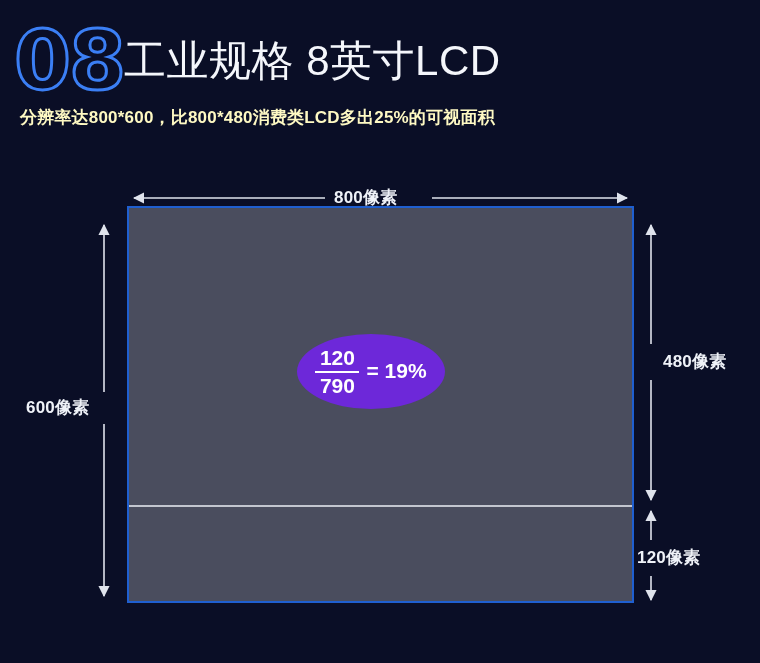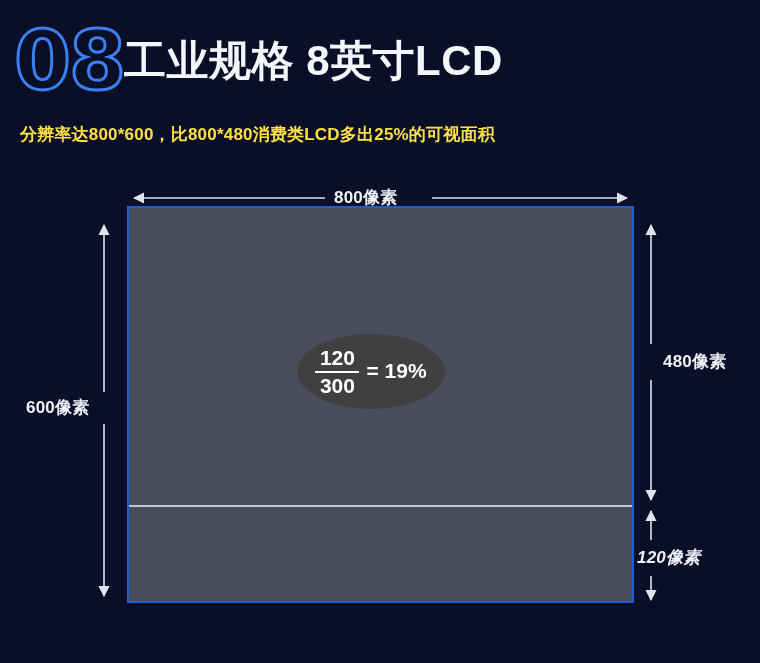--- a/index.html
+++ b/index.html
@@ -39,34 +39,34 @@
     text-stroke: 3px #3b7ff5;
     font-family: "DejaVu Sans", sans-serif;
     user-select: none;
   }
 
   .header-title {
     position: absolute;
     left: 124px;
     top: 36px;
     font-size: 42px;
-    font-weight: 700;
+    font-weight: 400;
     line-height: 1.18;
     color: #f4f6fb;
     letter-spacing: 0.5px;
     white-space: nowrap;
   }
 
   .header-subtitle {
     position: absolute;
     left: 20px;
-    top: 123px;
+    top: 106px;
     font-size: 17px;
     font-weight: 700;
-    color: #fde047;
+    color: #fef9c3;
     letter-spacing: 0.2px;
     white-space: nowrap;
   }
 
   
   .diagram {
     position: absolute;
     left: 0;
     top: 0;
     width: 760px;
@@ -95,21 +95,21 @@
   }
 
   
   .ratio-badge {
     position: absolute;
     left: 297px;
     top: 334px;
     width: 148px;
     height: 75px;
     border-radius: 50%;
-    background: #404040;
+    background: #6d28d9;
     display: flex;
     align-items: center;
     justify-content: center;
     gap: 7px;
   }
   .fraction {
     display: flex;
     flex-direction: column;
     align-items: center;
     line-height: 1.02;
@@ -139,21 +139,21 @@
     position: absolute;
     color: #eff2f8;
     font-size: 17px;
     font-weight: 700;
     white-space: nowrap;
     letter-spacing: 0.2px;
   }
   .dim-800 { left: 334px; top: 186px; text-align: center; }
   .dim-600 { left: 26px;  top: 396px; }
   .dim-480 { left: 663px; top: 350px; }
-  .dim-120 { left: 637px; top: 546px; font-style: italic; }
+  .dim-120 { left: 637px; top: 546px; }
 </style>
 </head>
 <body>
 
 <div class="slide">
 
   <div class="header-number">08</div>
 
   <div class="header-title">工业规格 8英寸LCD</div>
 
@@ -198,18 +198,18 @@
   <div class="dim-label dim-600">600像素</div>
 
   <div class="dim-label dim-480">480像素</div>
 
   <div class="dim-label dim-120">120像素</div>
 
   <div class="ratio-badge">
     <div class="fraction">
       <span class="numer">120</span>
       <span class="bar"></span>
-      <span class="denom">300</span>
+      <span class="denom">790</span>
     </div>
     <span class="ratio-eq">= 19%</span>
   </div>
 
 </div>
 
 </body></html>

